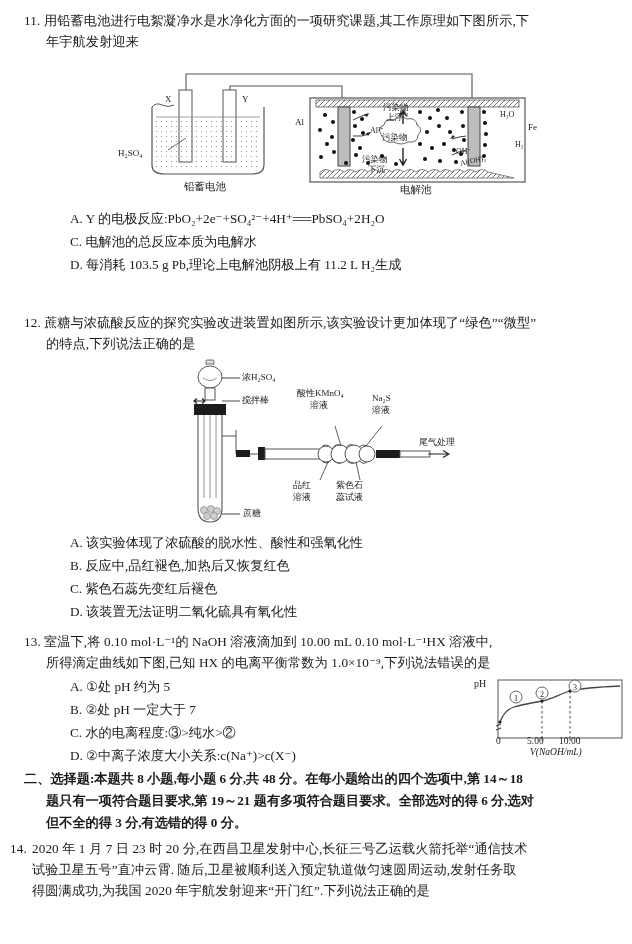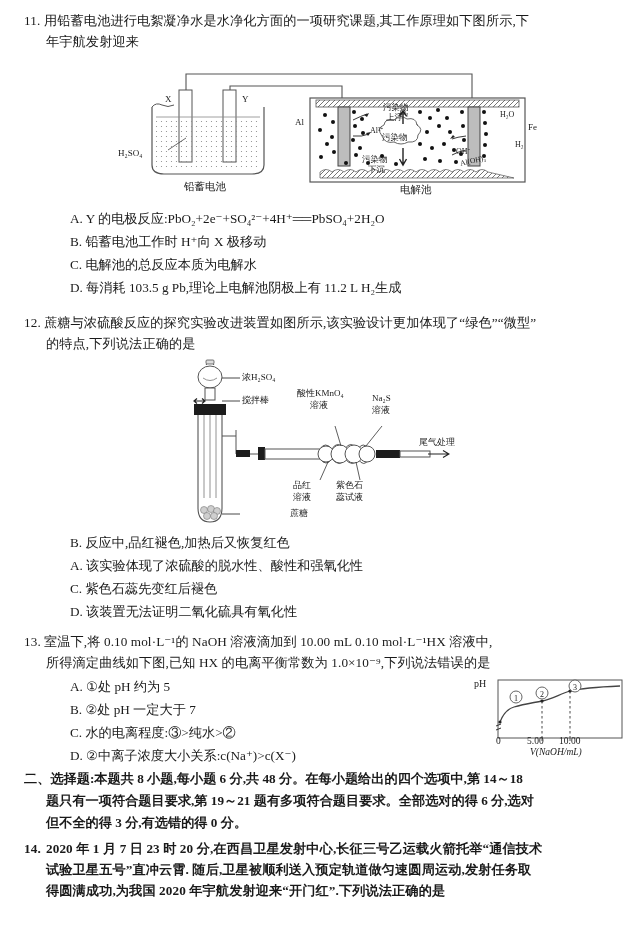--- a/index.html
+++ b/index.html
@@ -189,21 +189,20 @@
     <div class="lbl-cn" style="left:266px; top:52px;">上浮</div>
     <div class="lbl-cn" style="left:262px; top:72px;">污染物</div>
     <div class="lbl-cn" style="left:242px; top:94px;">污染物</div>
     <div class="lbl-cn" style="left:248px; top:104px;">下沉</div>
     <div class="lbl-cn" style="left:340px; top:96px; font-size:7.5px; transform:rotate(-12deg);">Al(OH)₃</div>
     <div class="cap" style="left:280px; top:123px;">电解池</div>
   </div>
 
   <div class="q-block" style="left:24px; top:207px; width:592px;">
     <div class="opt">A. Y 的电极反应:PbO₂+2e⁻+SO₄²⁻+4H⁺══PbSO₄+2H₂O</div>
-    <div class="opt">B. 铅蓄电池工作时 H⁺向 X 极移动</div>
     <div class="opt">C. 电解池的总反应本质为电解水</div>
     <div class="opt">D. 每消耗 103.5 g Pb,理论上电解池阴极上有 11.2 L H₂生成</div>
   </div>
 
   <div class="q-block q-text" style="left:24px; top:312px; width:592px;">
     <div>
       <span style="display:inline-block; width:20px;">12.</span><span>蔗糖与浓硫酸反应的探究实验改进装置如图所示,该实验设计更加体现了“绿色”“微型”</span>
       <div class="indent">的特点,下列说法正确的是</div>
     </div>
   </div>
@@ -269,26 +268,26 @@
     <div class="lbl-cn" style="left:82px; top:37px; font-size:9px;">搅拌棒</div>
     <div class="lbl-cn" style="left:137px; top:30px; font-size:9px;">酸性KMnO₄</div>
     <div class="lbl-cn" style="left:150px; top:42px; font-size:9px;">溶液</div>
     <div class="lbl-cn" style="left:212px; top:35px; font-size:9px;">Na₂S</div>
     <div class="lbl-cn" style="left:212px; top:47px; font-size:9px;">溶液</div>
     <div class="lbl-cn" style="left:259px; top:79px; font-size:9px;text-align:center;">尾气处理</div>
     <div class="lbl-cn" style="left:133px; top:122px; font-size:9px;">品红</div>
     <div class="lbl-cn" style="left:133px; top:134px; font-size:9px;">溶液</div>
     <div class="lbl-cn" style="left:176px; top:122px; font-size:9px;">紫色石</div>
     <div class="lbl-cn" style="left:176px; top:134px; font-size:9px;">蕊试液</div>
-    <div class="lbl-cn" style="left:83px; top:150px; font-size:9px;margin-left:47px;">蔗糖</div>
+    <div class="lbl-cn" style="left:83px; top:150px; font-size:9px;">蔗糖</div>
   </div>
 
   <div class="q-block" style="left:24px; top:531px; width:592px;">
+    <div class="opt">A. 该实验体现了浓硫酸的脱水性、酸性和强氧化性</div>
     <div class="opt">B. 反应中,品红褪色,加热后又恢复红色</div>
-    <div class="opt">A. 该实验体现了浓硫酸的脱水性、酸性和强氧化性</div>
     <div class="opt">C. 紫色石蕊先变红后褪色</div>
     <div class="opt">D. 该装置无法证明二氧化硫具有氧化性</div>
   </div>
 
   <div class="q-block q-text" style="left:24px; top:631px; width:592px;">
     <div>
       <span style="display:inline-block; width:20px;">13.</span><span>室温下,将 0.10 mol·L⁻¹的 NaOH 溶液滴加到 10.00 mL 0.10 mol·L⁻¹HX 溶液中,</span>
       <div class="indent">所得滴定曲线如下图,已知 HX 的电离平衡常数为 1.0×10⁻⁹,下列说法错误的是</div>
     </div>
   </div>
@@ -333,21 +332,21 @@
     <div class="lbl" style="left:83px; top:58px; font-size:9.5px;">10.00</div>
     <div class="lbl" style="left:54px; top:69px; font-size:9.5px; font-style:italic;">V(NaOH/mL)</div>
   </div>
 
   <div class="q-block sec-head" style="left:24px; top:768px; width:592px;">
     <div>二、选择题:本题共 8 小题,每小题 6 分,共 48 分。在每小题给出的四个选项中,第 14～18</div>
     <div class="indent">题只有一项符合题目要求,第 19～21 题有多项符合题目要求。全部选对的得 6 分,选对</div>
     <div class="indent">但不全的得 3 分,有选错的得 0 分。</div>
   </div>
 
-  <div class="q-block q-text" style="left:24px; top:838px; width:592px;font-weight:bold;">
+  <div class="q-block q-text" style="left:10px; top:838px; width:592px;">
     <div>
       <span style="display:inline-block; width:22px;">14.</span><span>2020 年 1 月 7 日 23 时 20 分,在西昌卫星发射中心,长征三号乙运载火箭托举“通信技术</span>
       <div class="indent">试验卫星五号”直冲云霄. 随后,卫星被顺利送入预定轨道做匀速圆周运动,发射任务取</div>
       <div class="indent">得圆满成功,为我国 2020 年宇航发射迎来“开门红”.下列说法正确的是</div>
     </div>
   </div>
 
 </div>
 
 </body></html>

